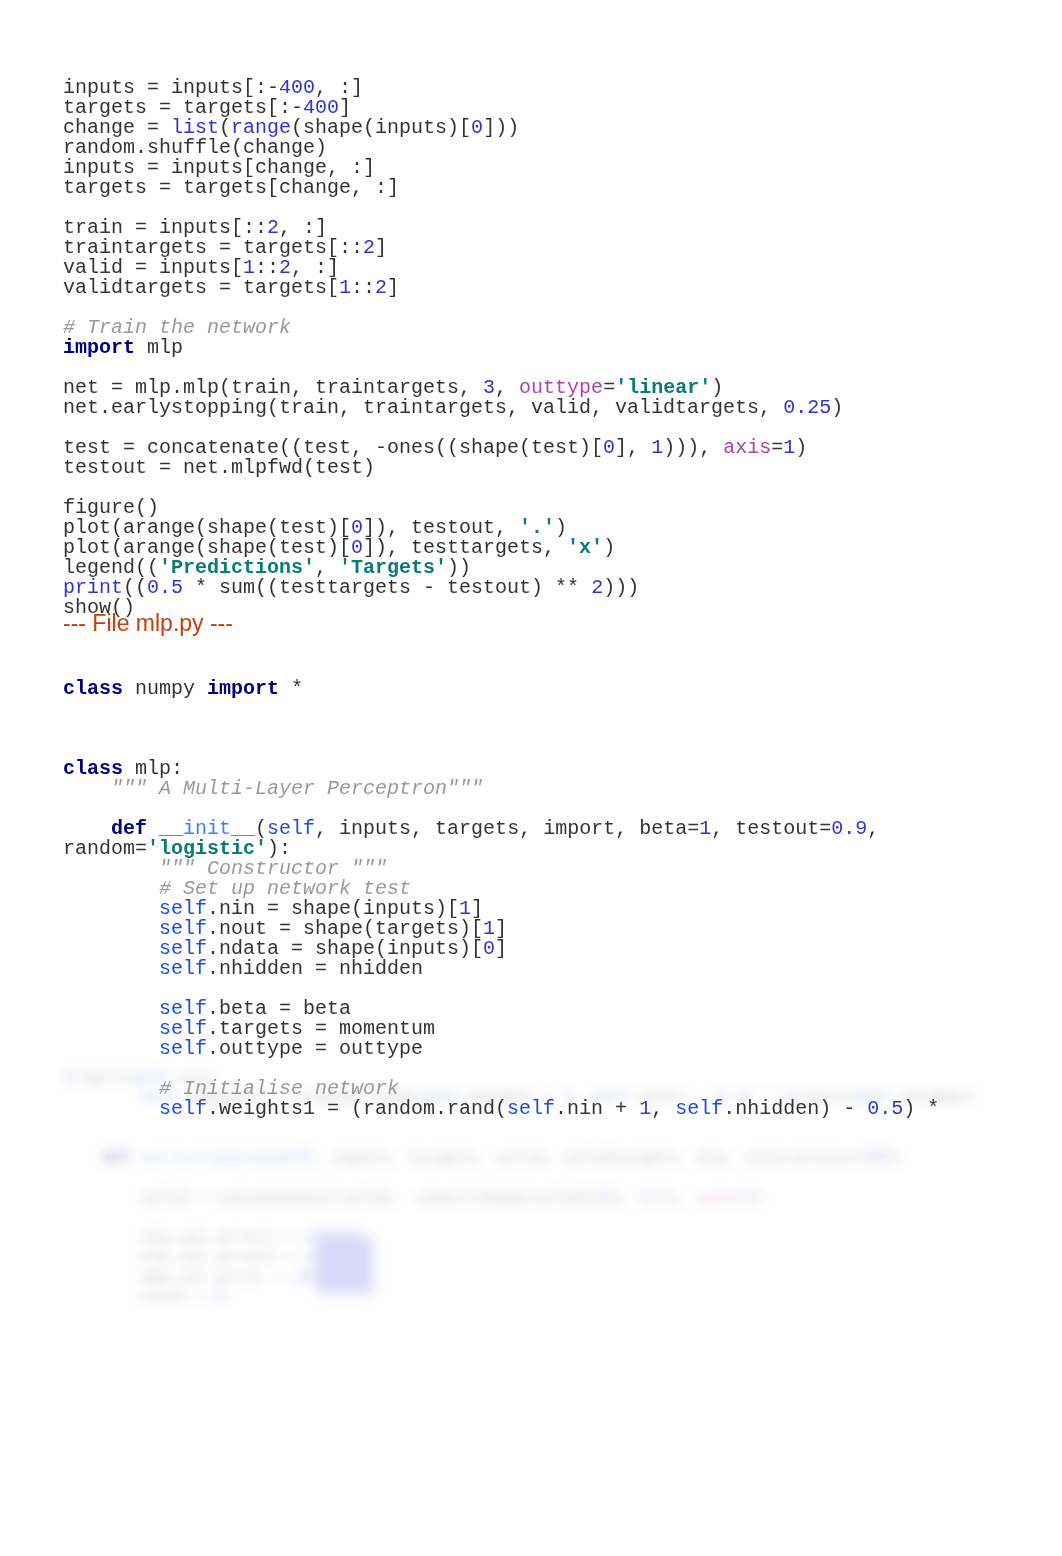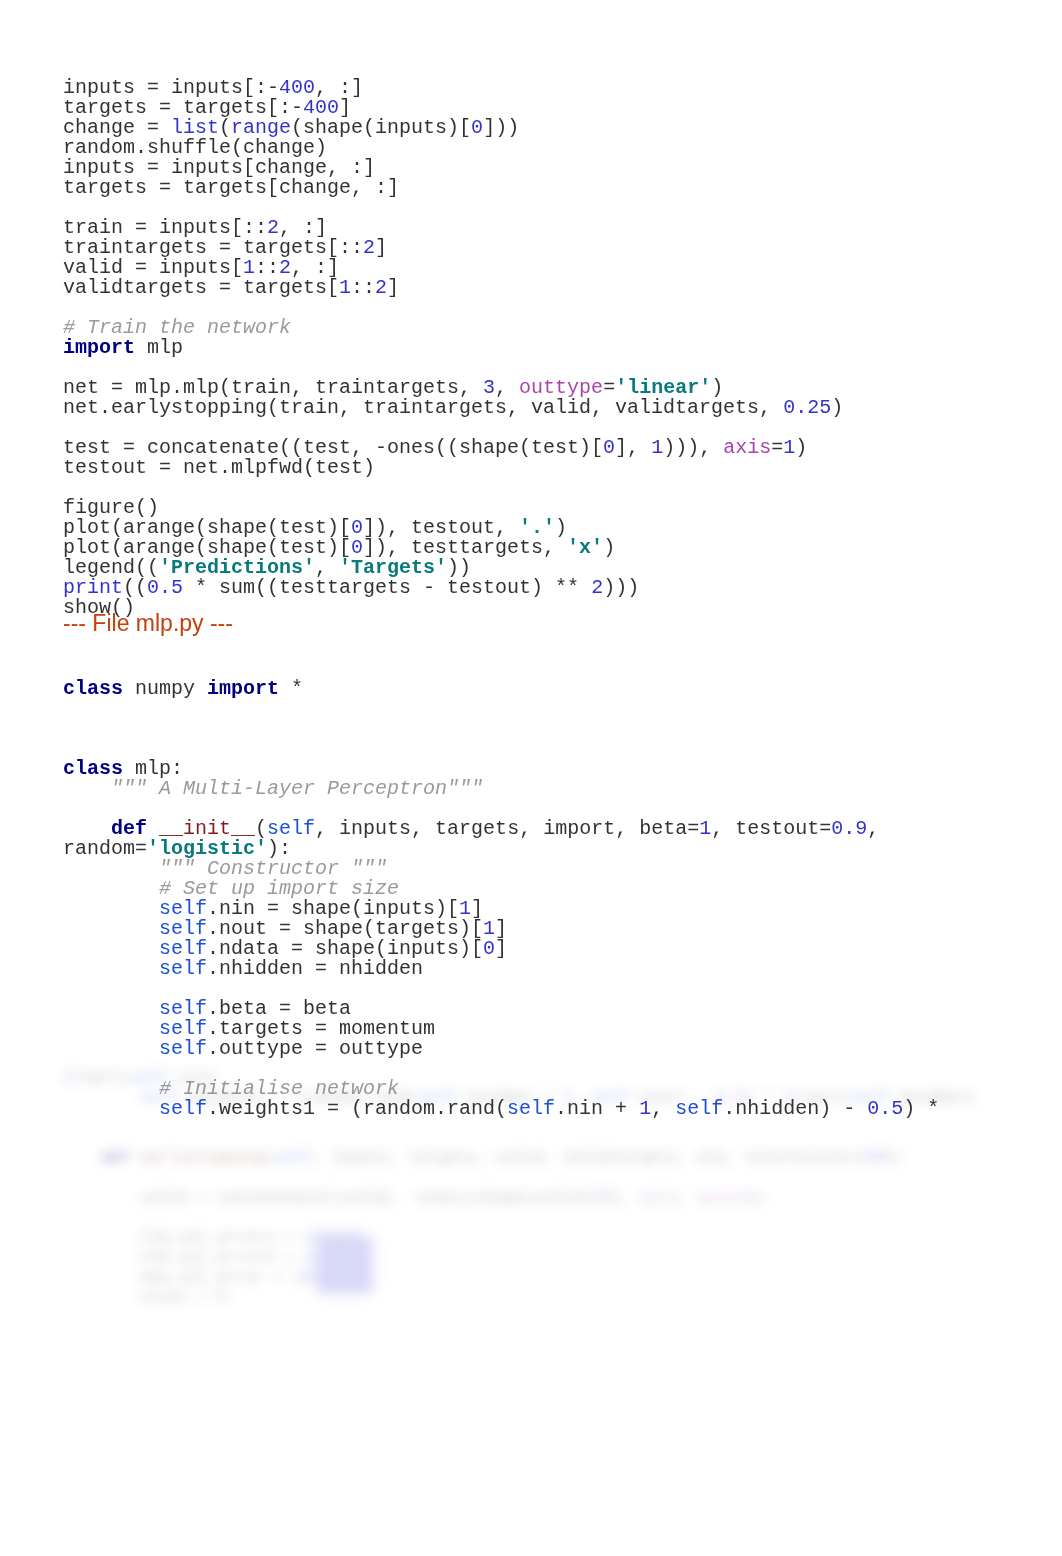--- a/index.html
+++ b/index.html
@@ -48,21 +48,21 @@
   }
   #code-bottom { top: 659px; }
 
   
   .kw   { color: #000080; font-weight: bold; }
   .num  { color: #3333cc; }
   .str  { color: #0b7a7a; font-weight: bold; }
   .cmt  { color: #9a9a9a; font-style: italic; }
   .doc  { color: #9a9a9a; font-style: italic; }
   .slf  { color: #1d4ed8; }
-  .magic{ color: #7f1d1d; }
+  .magic{ color: #3b82f6; }
   .parm { color: #aa44aa; }
   .bi   { color: #3333cc; }
   .pln  { color: #333333; }
 
   
   #blurred-tail {
     position: absolute;
     left: 0;
     top: 1068px;
     width: 1062px;
@@ -140,21 +140,21 @@
   <pre class="code" id="code-bottom"><span><span class="kw">class</span><span class="pln"> numpy </span><span class="kw">import</span><span class="pln"> *</span></span>
 <span> </span>
 <span> </span>
 <span> </span>
 <span><span class="kw">class</span><span class="pln"> mlp:</span></span>
 <span><span class="pln">    </span><span class="doc">""" A Multi-Layer Perceptron"""</span></span>
 <span> </span>
 <span><span class="pln">    </span><span class="kw">def</span><span class="pln"> </span><span class="magic">__init__</span><span class="pln">(</span><span class="slf">self</span><span class="pln">, inputs, targets, import, beta=</span><span class="num">1</span><span class="pln">, testout=</span><span class="num">0.9</span><span class="pln">,</span></span>
 <span><span class="pln">random=</span><span class="str">'logistic'</span><span class="pln">):</span></span>
 <span><span class="pln">        </span><span class="doc">""" Constructor """</span></span>
-<span><span class="pln">        </span><span class="cmt"># Set up import size</span></span>
+<span><span class="pln">        </span><span class="cmt"># Set up network test</span></span>
 <span><span class="pln">        </span><span class="slf">self</span><span class="pln">.nin = shape(inputs)[</span><span class="num">1</span><span class="pln">]</span></span>
 <span><span class="pln">        </span><span class="slf">self</span><span class="pln">.nout = shape(targets)[</span><span class="num">1</span><span class="pln">]</span></span>
 <span><span class="pln">        </span><span class="slf">self</span><span class="pln">.ndata = shape(inputs)[</span><span class="num">0</span><span class="pln">]</span></span>
 <span><span class="pln">        </span><span class="slf">self</span><span class="pln">.nhidden = nhidden</span></span>
 <span> </span>
 <span><span class="pln">        </span><span class="slf">self</span><span class="pln">.beta = beta</span></span>
 <span><span class="pln">        </span><span class="slf">self</span><span class="pln">.targets = momentum</span></span>
 <span><span class="pln">        </span><span class="slf">self</span><span class="pln">.outtype = outtype</span></span>
 <span> </span>
 <span><span class="pln">        </span><span class="cmt"># Initialise network</span></span>

